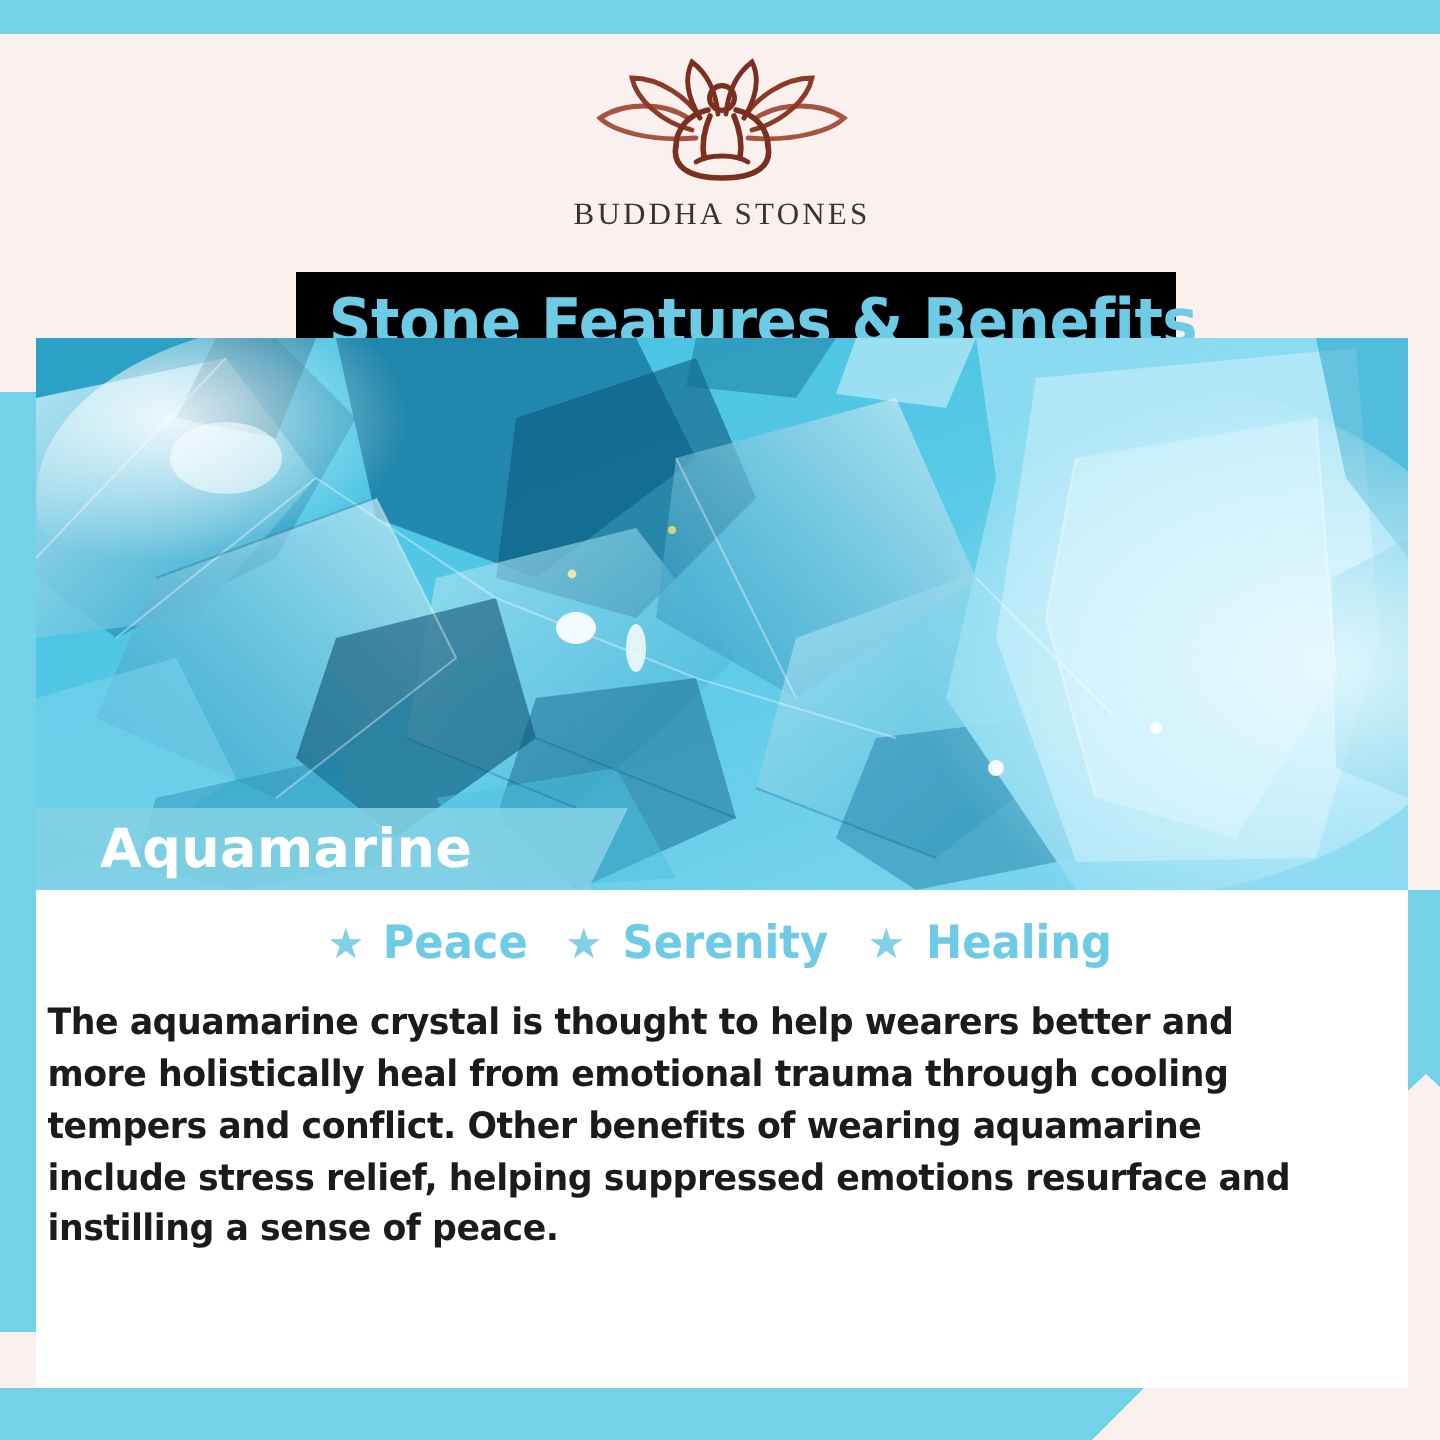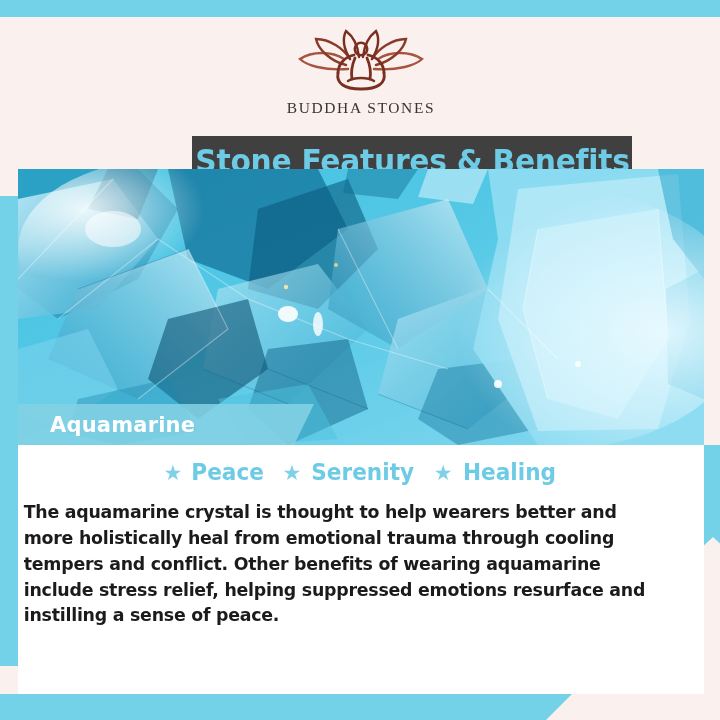--- a/index.html
+++ b/index.html
@@ -90,25 +90,23 @@
     font-weight: 400;
   }
 
   
   #title-plate {
     position: absolute;
     left: 130px;
     top: 119px;
     width: 440px;
     height: 50px;
-    background: #404040;
+    background: #000000;
     display: flex;
     align-items: center;
-    justify-content: center;
-    margin-left: 44px;
   }
   #header-title {
     font-family: "DejaVu Sans", sans-serif;
     font-weight: 700;
     font-size: 32px;
     letter-spacing: -0.3px;
     color: #6ecbe6;
     transform: scaleX(0.93);
     white-space: nowrap;
   }
@@ -141,21 +139,21 @@
     border-top: 41px solid rgba(133,210,228,0.86);
     border-right: 20px solid transparent;
   }
   #stone-name {
     position: absolute;
     left: 32px;
     top: 50%;
     transform: translateY(-50%);
     font-family: "DejaVu Sans", sans-serif;
     font-weight: 700;
-    font-size: 21px;
+    font-size: 27px;
     color: #ffffff;
     letter-spacing: 0.2px;
   }
 
   
   #body-area {
     position: absolute;
     left: 18px;
     top: 445px;
     width: 686px;

